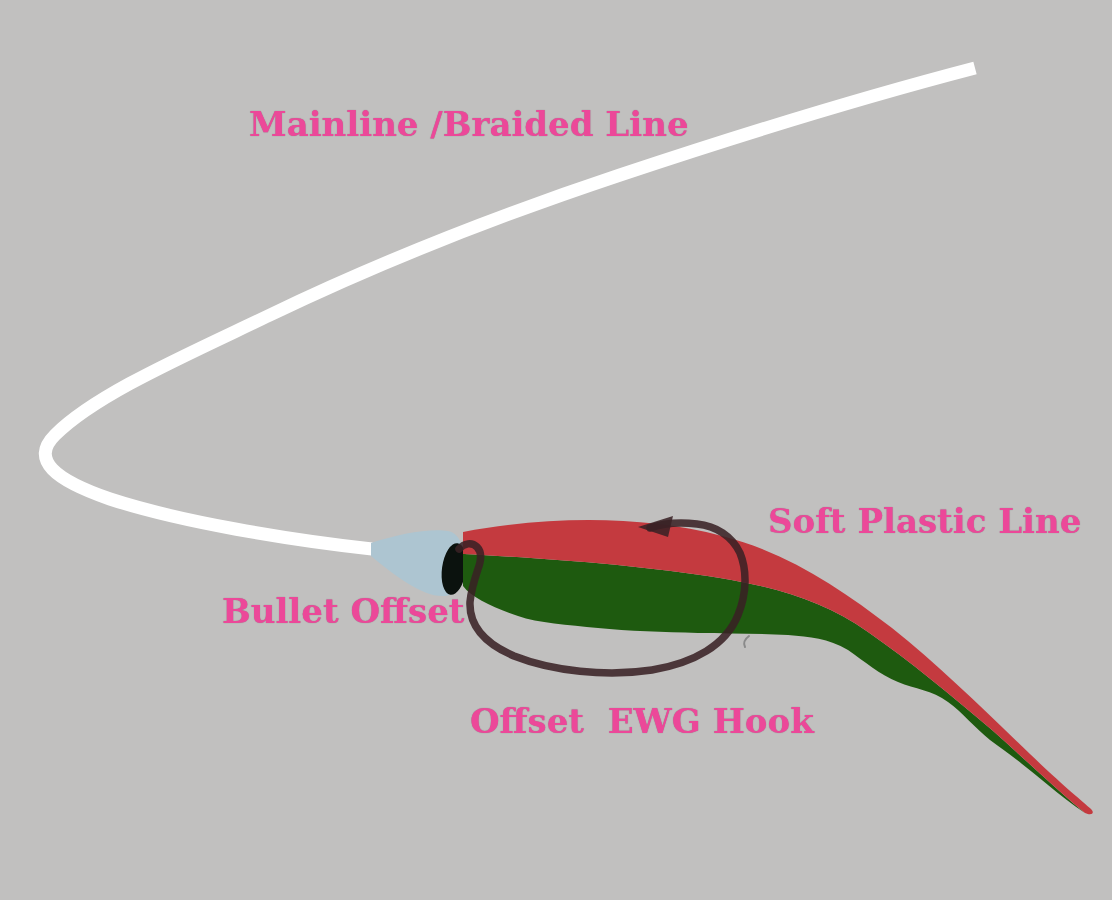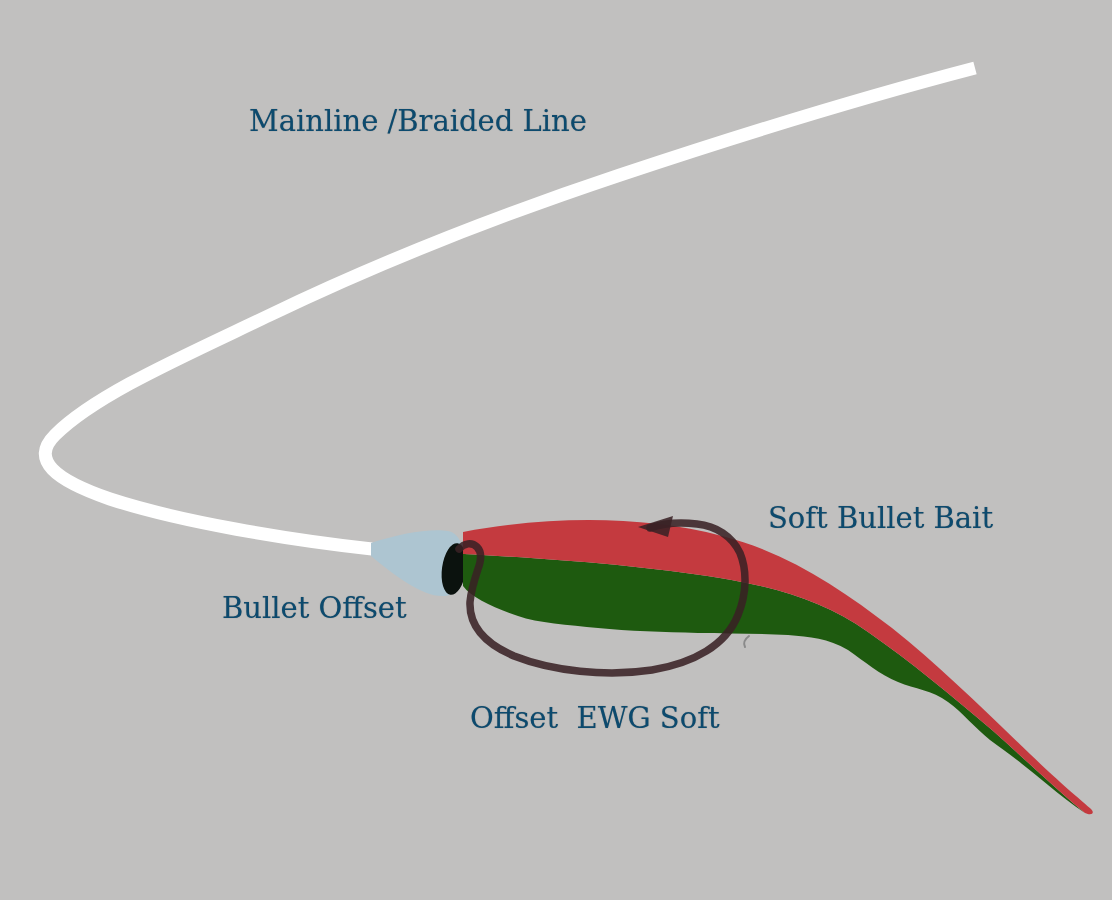--- a/index.html
+++ b/index.html
@@ -6,24 +6,24 @@
   .canvas {
     position: relative;
     width: 1112px;
     height: 900px;
     overflow: hidden;
     font-family: "DejaVu Serif", "Liberation Serif", serif;
   }
   .canvas svg { position: absolute; inset: 0; display: block; }
   .diagram-label {
     position: absolute;
-    font-weight: 400;
-    font-size: 29px;
+    font-weight: 700;
+    font-size: 34px;
     line-height: 1;
-    color: #0c4a6e;
+    color: #ec4899;
     white-space: pre;
     letter-spacing: 0px;
     text-shadow: 0 0 1px rgba(20,20,20,0.35);
   }
   .lbl-mainline   { left: 249px; top: 107px; }
   .lbl-soft       { left: 768px; top: 504px; }
   .lbl-bullet     { left: 222px; top: 594px; }
   .lbl-hook       { left: 470px; top: 704px; }
 </style>
 </head>
@@ -91,18 +91,18 @@
              C 732 536, 716 526, 697 524
              C 679 522, 661 524, 650 528" fill="none" stroke-width="7.5" stroke-linecap="round" opacity="0.87" stroke="#3a2125"></path>
 
     <polygon points="638,527 673,516 668,537" opacity="0.87" fill="#3a2125"></polygon>
 
     <path d="M 749 636 C 745 639, 743 643, 745 647" fill="none" stroke-width="2" stroke-linecap="round" stroke="#8a8a8a"></path>
   </svg>
 
   <div class="diagram-label lbl-mainline">Mainline /Braided Line</div>
 
-  <div class="diagram-label lbl-soft">Soft Bullet Bait</div>
+  <div class="diagram-label lbl-soft">Soft Plastic Line</div>
 
   <div class="diagram-label lbl-bullet">Bullet Offset</div>
 
-  <div class="diagram-label lbl-hook">Offset  EWG Soft</div>
+  <div class="diagram-label lbl-hook">Offset  EWG Hook</div>
 </div>
 
 </body></html>

